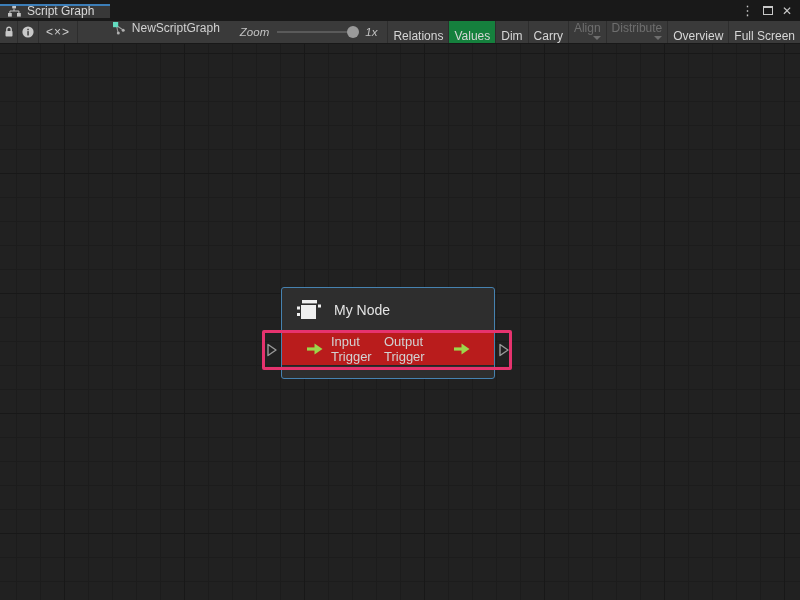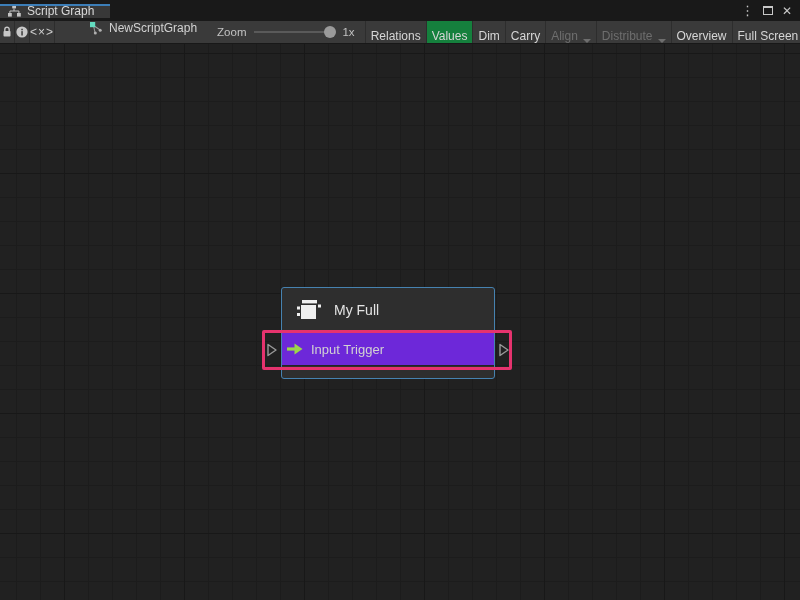--- a/index.html
+++ b/index.html
@@ -26,27 +26,27 @@
   .toolbar {
     height:23px; background:#3a3a3a; display:flex; align-items:stretch;
     white-space:nowrap; overflow:hidden; color:#d4d4d4; font-size:12px;
     border-bottom:1px solid #181818;
   }
   .tbtn { display:flex; align-items:center; justify-content:center; border-right:1px solid #2d2d2d; }
   .tbtn-lock { width:27px; }
   .tbtn-info { width:31px; }
   .tbtn-code { width:58px; color:#cfcfcf; font-size:12px; letter-spacing:1px; }
   .graph-name { display:flex; align-items:flex-start; gap:6px; margin-left:24px; padding:0 10px; font-size:12px; color:#d2d2d2; }
-  .zoom-group { display:flex; align-items:center; gap:8px; padding:0 10px; font-size:11.5px; color:#c2c2c2; }
+  .zoom-group { display:flex; align-items:center; gap:8px; padding:0 10px; font-size:11.5px; color:#c2c2c2;font-style:italic; }
   .zoom-track { width:80px; height:2px; background:#5a5a5a; position:relative; }
   .zoom-handle { position:absolute; right:-2px; top:-5px; width:12px; height:12px; border-radius:50%; background:#9a9a9a; }
   .right-btns { display:flex; align-items:stretch; }
   .rbtn { display:flex; align-items:flex-end; padding:0 5px; border-left:1px solid #2d2d2d; color:#d6d6d6; }
   .rbtn.active { background:#15803d; }
-  .rbtn.disabled { color:#6e6e6e; }
+  .rbtn.disabled { color:#6e6e6e;flex-direction:column; }
   .caret { width:0; height:0; border-left:4px solid transparent; border-right:4px solid transparent; border-top:4px solid #6e6e6e; margin-left:5px; margin-top:1px; }
 
   
   .canvas {
     position:absolute; left:0; top:44px; width:800px; height:556px;
     background-color:#212121;
     background-image:
       linear-gradient(to bottom, #181818 1px, transparent 1px),
       linear-gradient(to right,  #181818 1px, transparent 1px),
       linear-gradient(to bottom, #1c1c1c 1px, transparent 1px),
@@ -57,22 +57,22 @@
 
   
   .node {
     position:absolute; left:281px; top:243px; width:214px; height:92px;
     background:#2e2e2e; border:1px solid #4682B0; border-radius:3px;
     display:flex; flex-direction:column;
   }
   .node-header { height:44px; display:flex; align-items:center; gap:10px; padding:0 12px; }
   .node-title { font-size:14px; color:#e4e4e4; }
   .node-ports {
-    height:34px; background:#6d28d9; border-top:1px solid #242424; border-bottom:1px solid #242424;
-    display:flex; align-items:center; justify-content:space-between; padding:0 4px;
+    height:34px; background:#b91c1c; border-top:1px solid #242424; border-bottom:1px solid #242424;
+    display:flex; align-items:center; justify-content:space-between; padding:0 24px;
   }
   .port-group { display:flex; align-items:center; gap:8px; font-size:13px; color:#d2d2d2; }
   .node-footer { flex:1; }
 
   .tri { position:absolute; width:12px; height:14px; }
   .tri-left  { left:266px; top:299px; }
   .tri-right { left:498px; top:299px; }
 
   .highlight {
     position:absolute; left:262px; top:286px; width:250px; height:40px;
@@ -184,32 +184,41 @@
       <div class="node-header">
         <span>
           <svg width="30" height="28" viewBox="0 0 30 28">
             <rect x="8" y="4" width="15" height="3.4" fill="#efefef"></rect>
             <rect x="7" y="9" width="15" height="14" fill="#efefef"></rect>
             <rect x="3" y="10.5" width="3" height="3" fill="#efefef"></rect>
             <rect x="3" y="17" width="3" height="3" fill="#efefef"></rect>
             <rect x="24" y="8.5" width="3" height="3" fill="#efefef"></rect>
           </svg>
         </span>
-        <span class="node-title">My Full</span>
+        <span class="node-title">My Node</span>
       </div>
       <div class="node-ports">
         <div class="port-group">
           <span>
             <svg width="17" height="12" viewBox="0 0 17 12">
               <path d="M1 6 H10" stroke="#9CD64A" stroke-width="3.2"></path>
               <path d="M8.5 0.5 L16.5 6 L8.5 11.5 Z" fill="#9CD64A"></path>
             </svg>
           </span>
           <span>Input Trigger</span>
         </div>
+        <div class="port-group">
+          <span>Output Trigger</span>
+          <span>
+            <svg width="17" height="12" viewBox="0 0 17 12">
+              <path d="M1 6 H10" stroke="#9CD64A" stroke-width="3.2"></path>
+              <path d="M8.5 0.5 L16.5 6 L8.5 11.5 Z" fill="#9CD64A"></path>
+            </svg>
+          </span>
+        </div>
       </div>
       <div class="node-footer"></div>
     </div>
 
     <span class="tri tri-left">
       <svg width="12" height="14" viewBox="0 0 12 14">
         <path d="M2 1.5 L10 7 L2 12.5 Z" fill="none" stroke="#9a9a9a" stroke-width="1.4" stroke-linejoin="round"></path>
       </svg>
     </span>
     <span class="tri tri-right">

